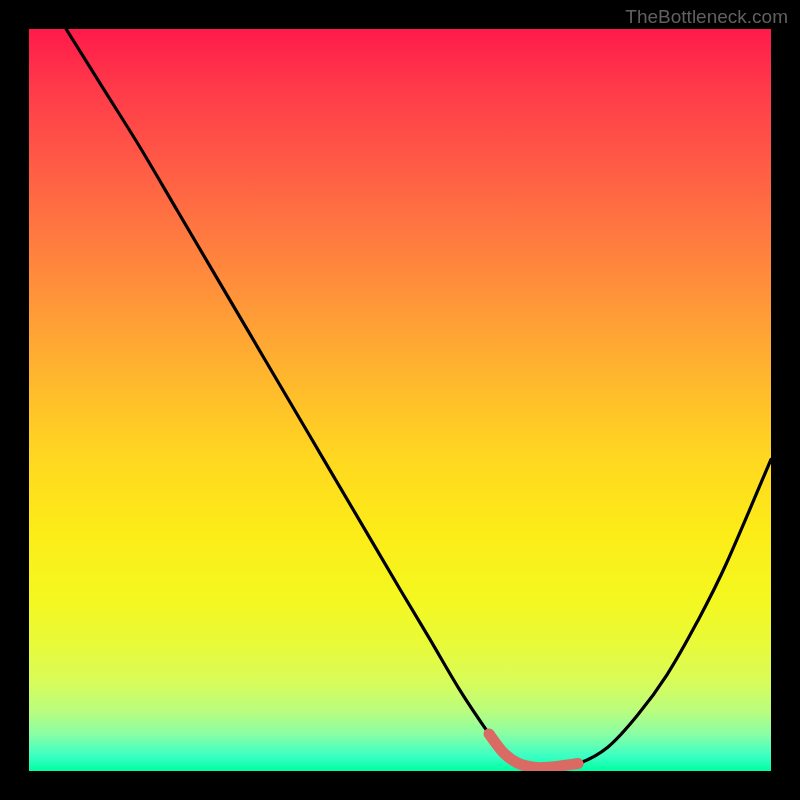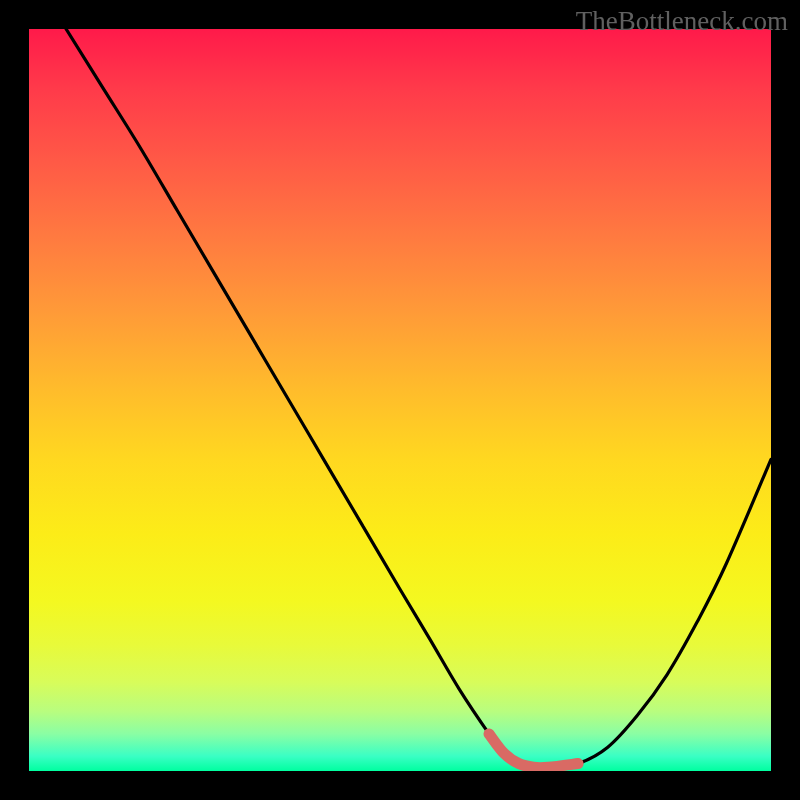--- a/index.html
+++ b/index.html
@@ -3,22 +3,22 @@
 <meta charset="utf-8">
 <style>
   * { margin: 0; padding: 0; box-sizing: border-box; }
   html, body { width: 800px; height: 800px; overflow: hidden; background: #000; }
   .container { position: relative; width: 800px; height: 800px; background: #000; }
   .watermark {
     position: absolute;
     top: 6px;
     right: 12px;
     color: #606060;
-    font-family: Liberation Serif, serif;
-    font-size: 27px;
+    font-family: Liberation Sans, sans-serif;
+    font-size: 19px;
     font-weight: 400;
     z-index: 10;
   }
   .plot {
     position: absolute;
     left: 29px;
     top: 29px;
     width: 742px;
     height: 742px;
     background: linear-gradient(to bottom,

